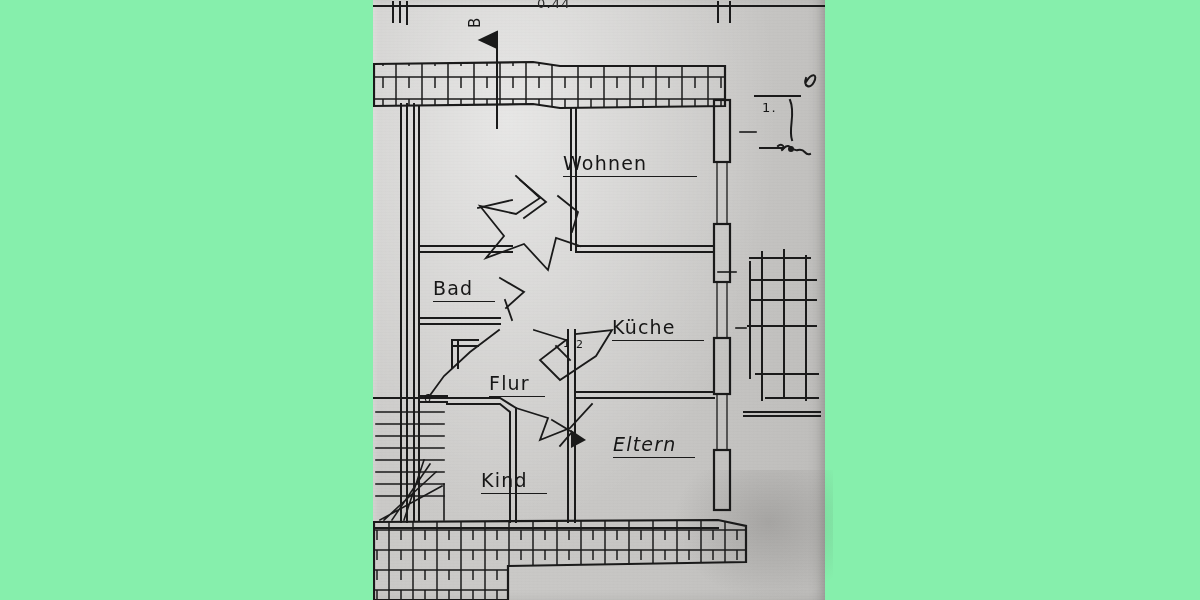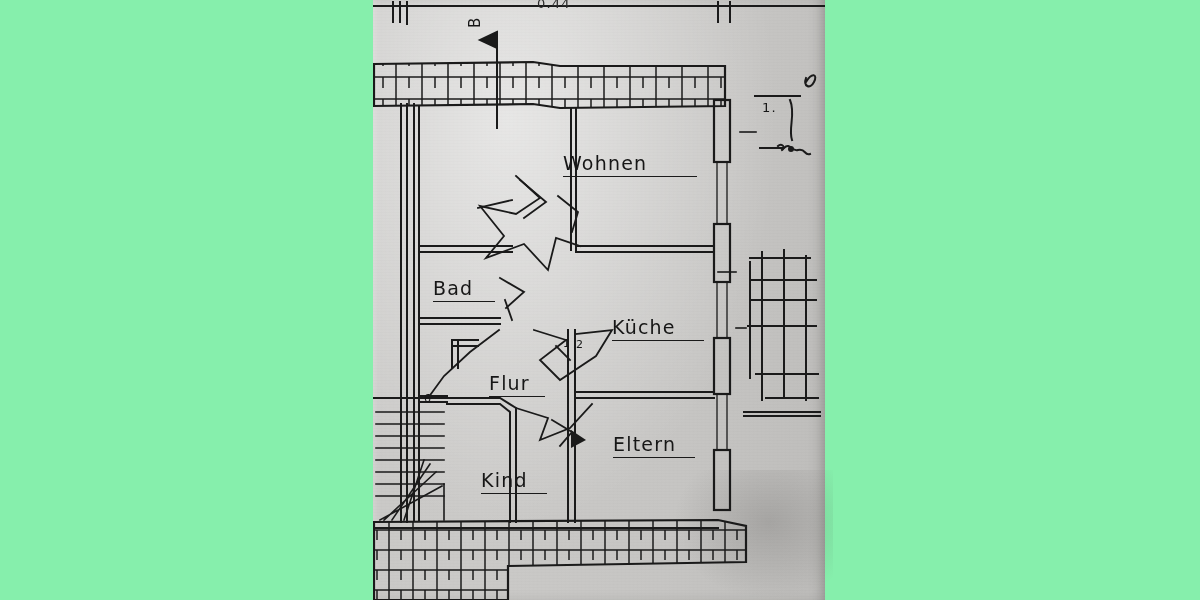--- a/index.html
+++ b/index.html
@@ -212,21 +212,21 @@
   <div class="lbl tiny" style="left:466px; top:28px; font-size:15px; transform:rotate(-90deg); transform-origin:left top;">B</div>
 
   <div class="lbl room ul" style="left:563px; top:152px; width:134px;">Wohnen</div>
 
   <div class="lbl room ul" style="left:433px; top:277px; width:62px;">Bad</div>
 
   <div class="lbl room ul" style="left:612px; top:316px; width:92px;">Küche</div>
 
   <div class="lbl room ul" style="left:489px; top:372px; width:56px;">Flur</div>
 
-  <div class="lbl room ul" style="left:613px; top:433px; width:82px;">Eltern</div>
+  <div class="lbl room ul" style="left:613px; top:433px; width:82px;font-style:italic;">Eltern</div>
 
   <div class="lbl room ul" style="left:481px; top:469px; width:66px;">Kind</div>
 
   <div class="lbl tiny" style="left:563px; top:337px;">1</div>
   <div class="lbl tiny" style="left:576px; top:338px;">2</div>
   <div class="lbl tiny" style="left:424px; top:392px;">6</div>
   <div class="lbl tiny" style="left:762px; top:100px; font-size:13px;">1.</div>
 
 </div>
 

